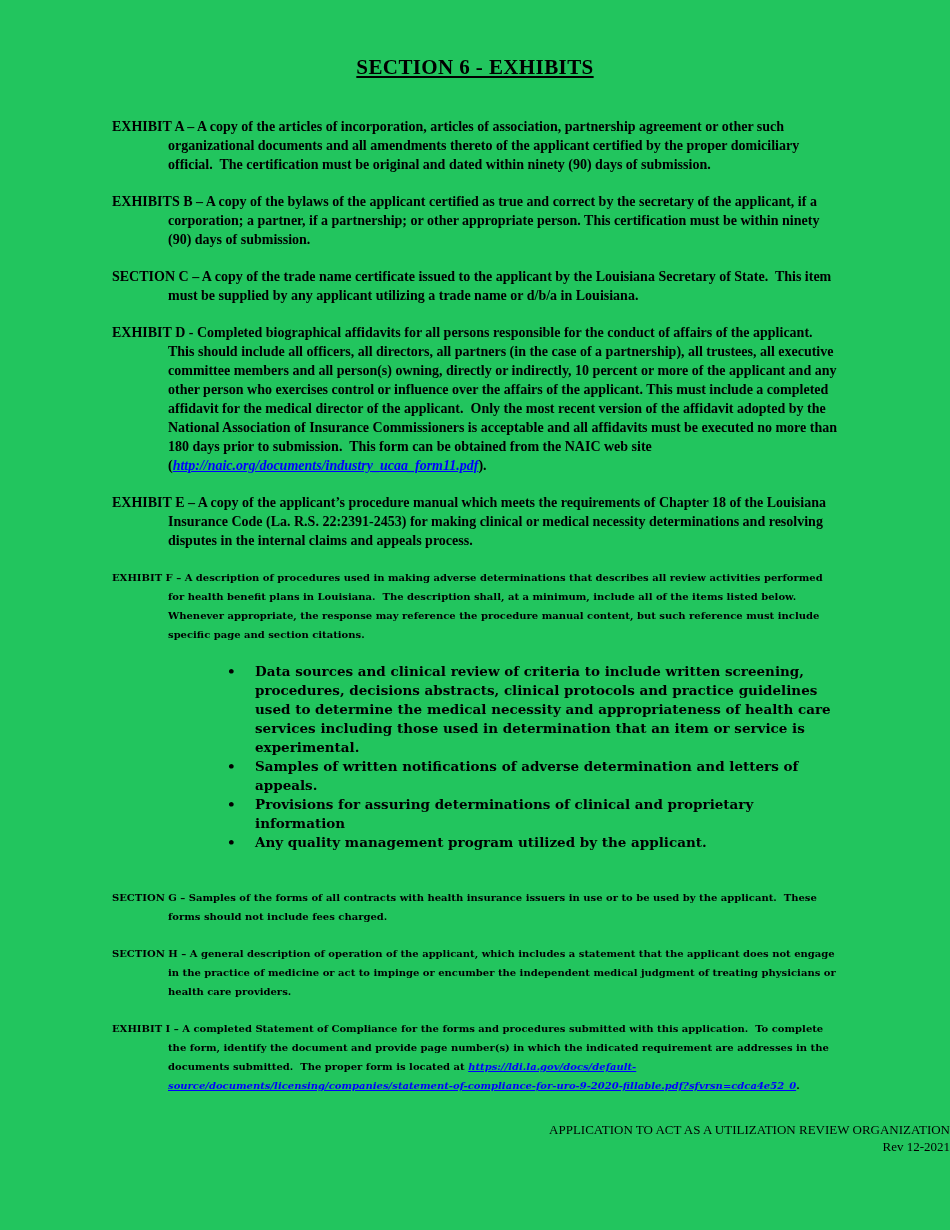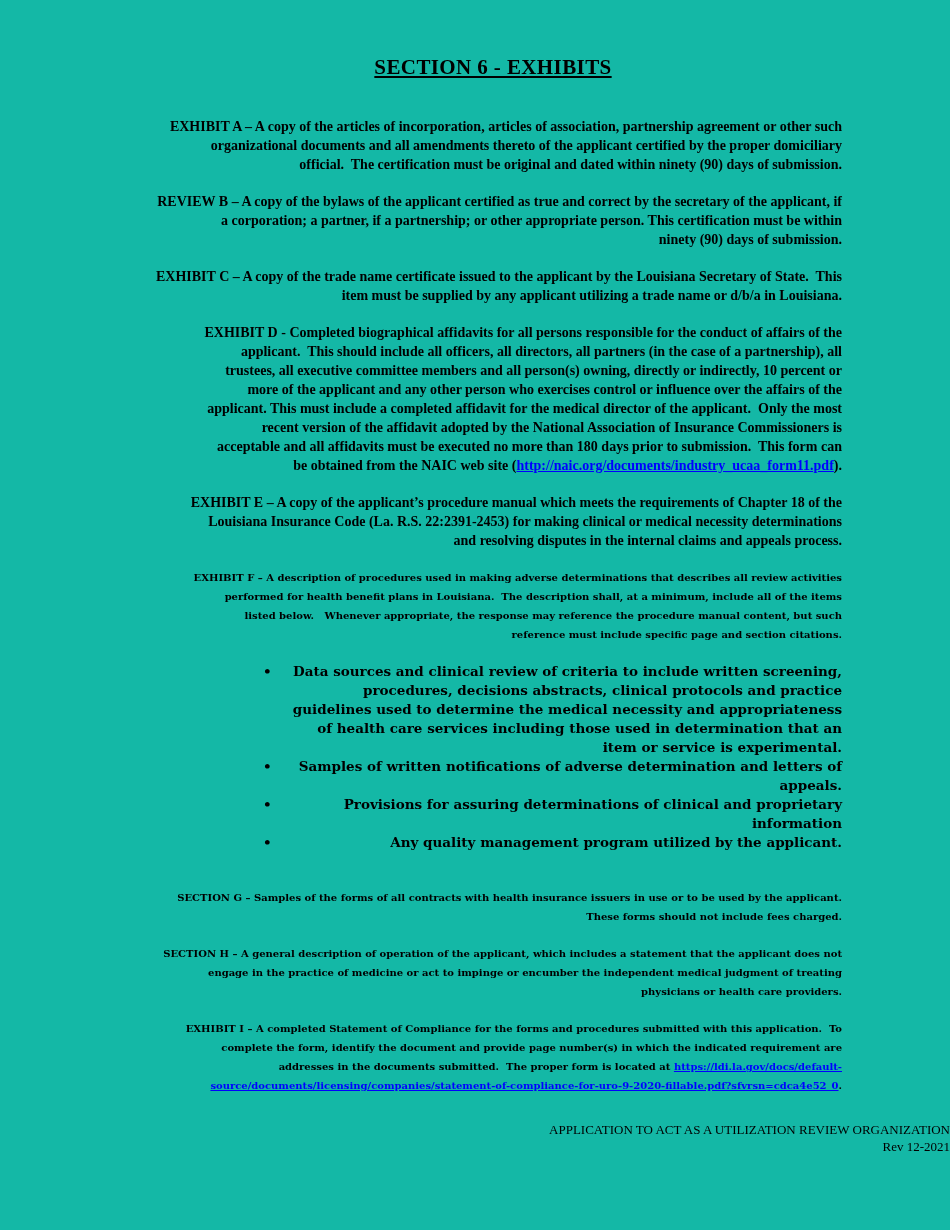--- a/index.html
+++ b/index.html
@@ -4,40 +4,38 @@
 <style>
   html, body {
     margin: 0;
     padding: 0;
     background: #ffffff;
   }
   .page {
     position: relative;
     width: 950px;
     height: 1230px;
-    background: #14b8a6;
+    background: #22c55e;
     overflow: hidden;
     box-sizing: border-box;
-    padding-left: 36px;
   }
   .title {
     margin: 0 0 37px 0;
     padding-top: 55px;
     text-align: center;
     font-family: "Liberation Serif", serif;
     font-weight: bold;
     font-size: 21px;
     letter-spacing: 0.4px;
     text-decoration: underline;
     color: #000000;
   }
   .content {
     margin-left: 112px;
     margin-right: 108px; 
-    text-align: right;
   }
   .exhibit {
     margin: 0 0 18px 0;
     padding-left: 56px;
     text-indent: -56px;
     font-family: "Liberation Serif", serif;
     font-weight: bold;
     font-size: 14px;
     line-height: 19px;
     color: #000000;
@@ -68,20 +66,21 @@
     position: absolute;
     left: -28px;
     top: 0;
     font-size: 13.5px;
   }
   a.doc-link {
     font-weight: bold;
     text-decoration: underline;
     overflow-wrap: break-word;
     cursor: pointer;
+    font-style: italic;
   }
   .footer {
     position: absolute;
     top: 1121px;
     left: 0;
     right: 0;
     text-align: right;
     font-family: "Liberation Serif", serif;
     font-weight: normal;
     font-size: 13px;
@@ -89,22 +88,22 @@
     color: #000000;
   }
 </style>
 </head>
 <body>
 
 <div class="page">
   <h1 class="title">SECTION 6 - EXHIBITS</h1>
   <div class="content" id="exhibits">
       <p class="exhibit"><span class="label">EXHIBIT A – </span><span>A copy of the articles of incorporation, articles of association, partnership agreement or other such organizational documents and all amendments thereto of the applicant certified by the proper domiciliary official.  The certification must be original and dated within ninety (90) days of submission.</span></p>
-      <p class="exhibit"><span class="label">REVIEW B – </span><span>A copy of the bylaws of the applicant certified as true and correct by the secretary of the applicant, if a corporation; a partner, if a partnership; or other appropriate person. This certification must be within ninety (90) days of submission.</span></p>
-      <p class="exhibit"><span class="label">EXHIBIT C – </span><span>A copy of the trade name certificate issued to the applicant by the Louisiana Secretary of State.  This item must be supplied by any applicant utilizing a trade name or d/b/a in Louisiana.</span></p>
+      <p class="exhibit"><span class="label">EXHIBITS B – </span><span>A copy of the bylaws of the applicant certified as true and correct by the secretary of the applicant, if a corporation; a partner, if a partnership; or other appropriate person. This certification must be within ninety (90) days of submission.</span></p>
+      <p class="exhibit"><span class="label">SECTION C – </span><span>A copy of the trade name certificate issued to the applicant by the Louisiana Secretary of State.  This item must be supplied by any applicant utilizing a trade name or d/b/a in Louisiana.</span></p>
       <p class="exhibit"><span class="label">EXHIBIT D - </span><span>Completed biographical affidavits for all persons responsible for the conduct of affairs of the applicant.  This should include all officers, all directors, all partners (in the case of a partnership), all trustees, all executive committee members and all person(s) owning, directly or indirectly, 10 percent or more of the applicant and any other person who exercises control or influence over the affairs of the applicant. This must include a completed affidavit for the medical director of the applicant.  Only the most recent version of the affidavit adopted by the National Association of Insurance Commissioners is acceptable and all affidavits must be executed no more than 180 days prior to submission.  This form can be obtained from the NAIC web site (</span><a class="doc-link" href="#" style="color: rgb(0, 0, 255);">http://naic.org/documents/industry_ucaa_form11.pdf</a><span>).</span></p>
       <p class="exhibit"><span class="label">EXHIBIT E – </span><span>A copy of the applicant’s procedure manual which meets the requirements of Chapter 18 of the Louisiana Insurance Code (La. R.S. 22:2391-2453) for making clinical or medical necessity determinations and resolving disputes in the internal claims and appeals process.</span></p>
       <p class="exhibit alt"><span class="label">EXHIBIT F – </span><span>A description of procedures used in making adverse determinations that describes all review activities performed for health benefit plans in Louisiana.  The description shall, at a minimum, include all of the items listed below.   Whenever appropriate, the response may reference the procedure manual content, but such reference must include specific page and section citations.</span></p>
       <ul class="bullets">
         <li><span class="marker">•</span><span>Data sources and clinical review of criteria to include written screening, procedures, decisions abstracts, clinical protocols and practice guidelines used to determine the medical necessity and appropriateness of health care services including those used in determination that an item or service is experimental.</span></li>
         <li><span class="marker">•</span><span>Samples of written notifications of adverse determination and letters of appeals.</span></li>
         <li><span class="marker">•</span><span>Provisions for assuring determinations of clinical and proprietary information</span></li>
         <li><span class="marker">•</span><span>Any quality management program utilized by the applicant.</span></li>
       </ul>
       <p class="exhibit alt"><span class="label">SECTION G – </span><span>Samples of the forms of all contracts with health insurance issuers in use or to be used by the applicant.  These forms should not include fees charged.</span></p>

